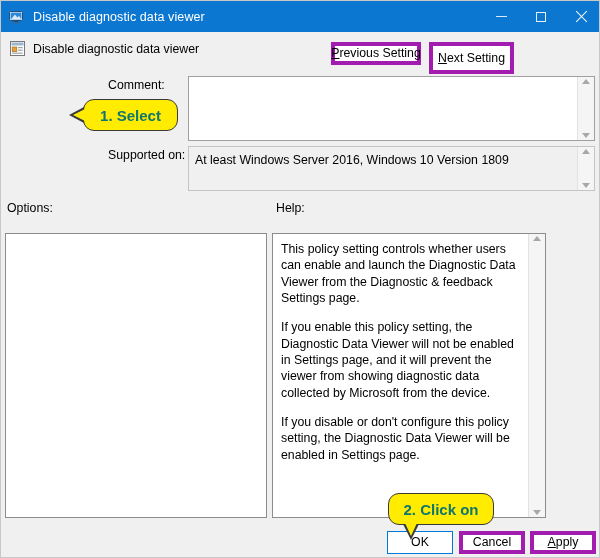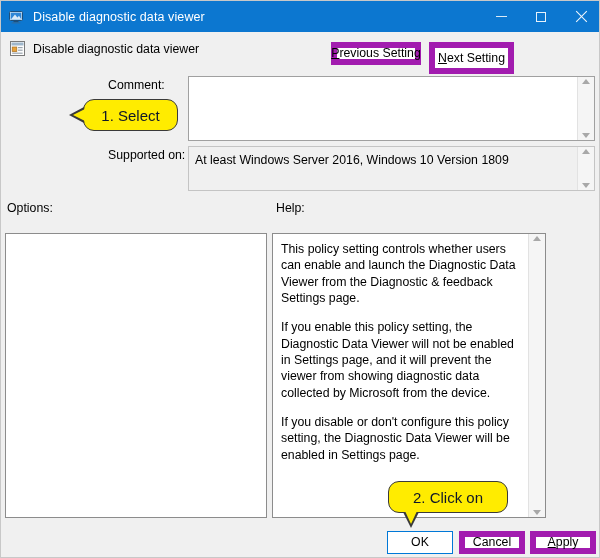--- a/index.html
+++ b/index.html
@@ -83,21 +83,21 @@
     left: 32px; top: 10px;
     font-size: 12.3px;
     color: #000000;
     white-space: nowrap;
   }
   .btn {
     font-family: "Liberation Sans", sans-serif;
     font-size: 12.3px;
     color: #000;
     background: #ffffff;
-    border: 6px solid #a21caf;
+    border: 4px solid #a21caf;
     box-sizing: border-box;
     padding: 0;
     text-align: center;
     line-height: 1;
     display: flex;
     align-items: center;
     justify-content: center;
     white-space: nowrap;
   }
   .btn u { text-decoration: underline; }
@@ -228,23 +228,23 @@
     position: absolute; left: 529px; top: 530px;
     width: 66px; height: 23px;
   }
 
   
   .callout {
     position: absolute;
     background: #ffec00;
     border: 1.5px solid #3a3a3a;
     border-radius: 11px;
-    font-weight: normal;
+    font-weight: bold;
     font-size: 15px;
-    color: #0f172a;
+    color: #0f766e;
     display: flex;
     align-items: center;
     justify-content: center;
     box-sizing: border-box;
     z-index: 20;
   }
   #callout-select {
     left: 82px; top: 98px;
     width: 95px; height: 32px;
   }
@@ -261,22 +261,22 @@
     border-right: 15px solid #3a3a3a;
   }
   #callout-select .tail-inner {
     left: -11px; top: 9px;
     border-top: 6px solid transparent;
     border-bottom: 6px solid transparent;
     border-right: 12px solid #ffec00;
   }
 
   #callout-click {
-    left: 387px; top: 480px;
-    width: 120px; height: 32px;
+    left: 387px; top: 492px;
+    width: 106px; height: 32px;
   }
   
   #callout-click .tail-outer,
   #callout-click .tail-inner {
     position: absolute;
     width: 0; height: 0;
   }
   #callout-click .tail-outer {
     left: 14px; bottom: -16px;
     border-left: 8px solid transparent;

